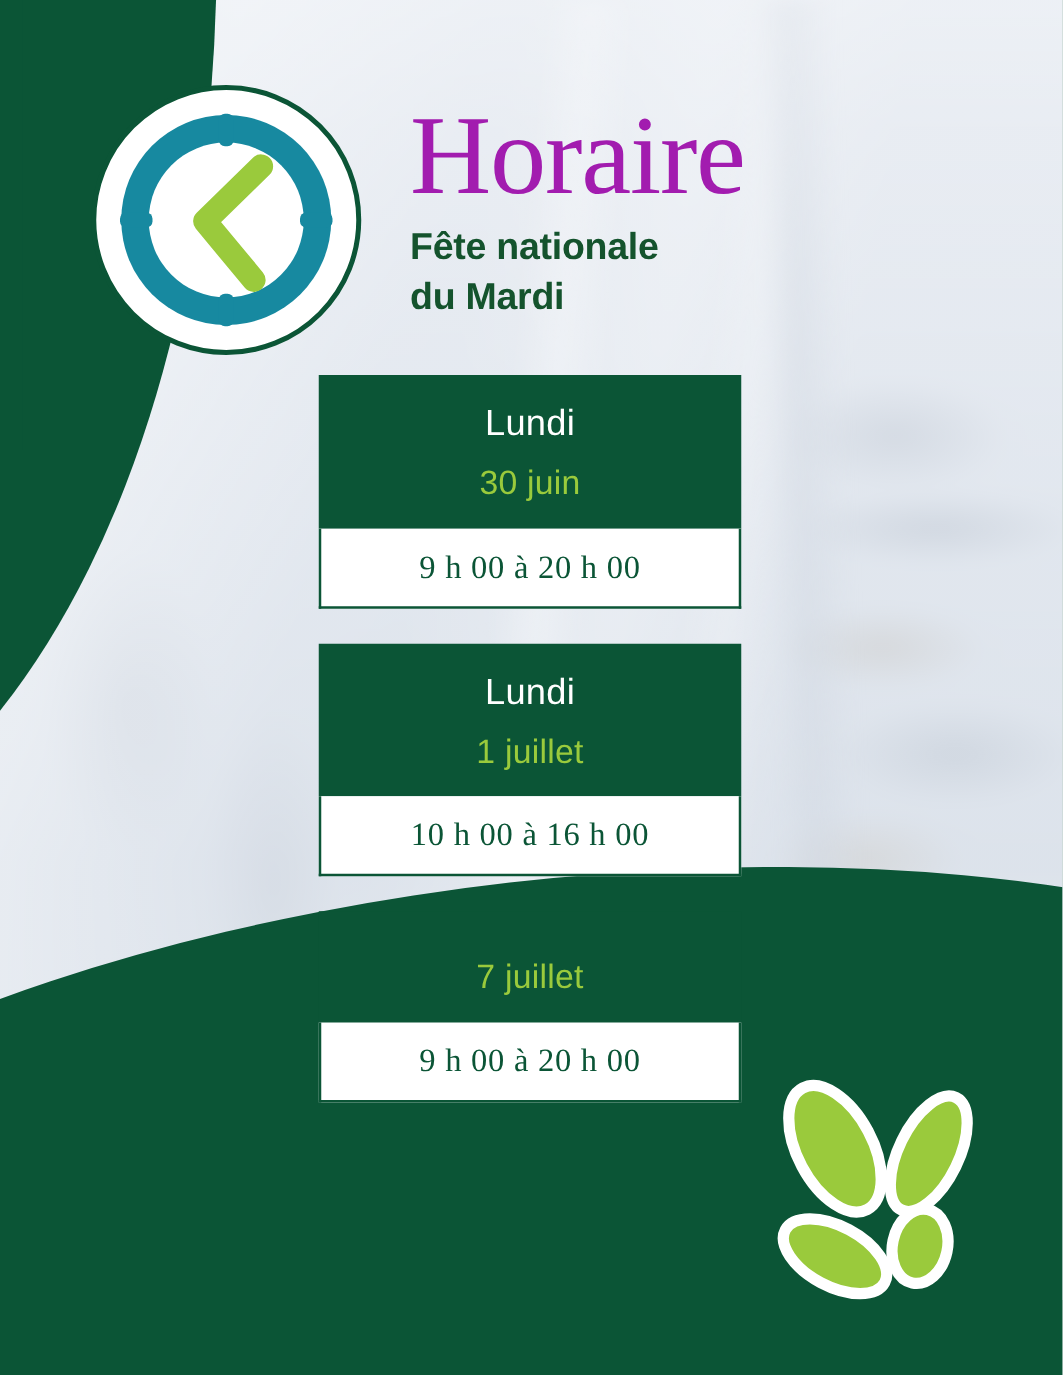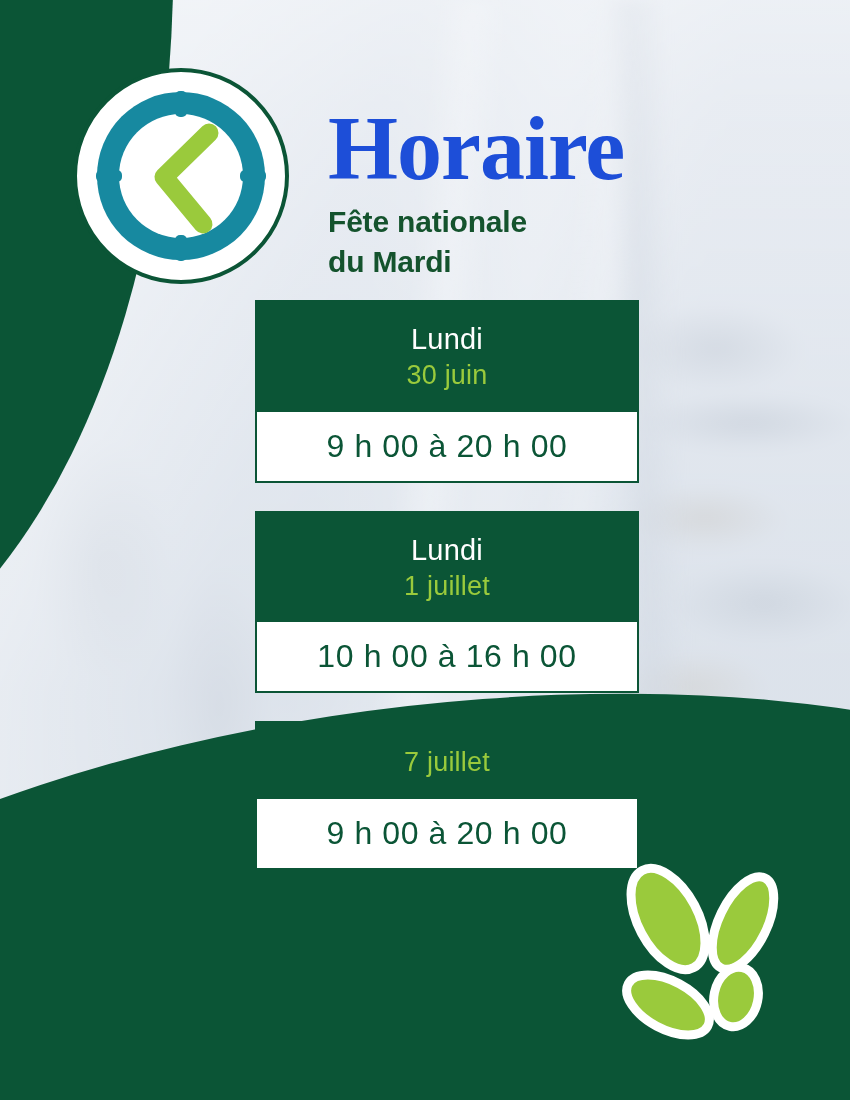--- a/index.html
+++ b/index.html
@@ -82,70 +82,69 @@
 
   
   .header { position:absolute; left:0; top:0; width:850px; height:290px; }
 
   .clock-wrap { position:absolute; left:72px; top:67px; width:218px; height:218px; }
   .clock-svg  { display:block; width:218px; height:218px; }
 
   .title-block { position:absolute; left:328px; top:82px; width:420px; }
   .poster-title {
     font-family:"Liberation Serif", serif;
-    font-weight:bold;
+    font-weight:normal;
     font-size:90px;
     line-height:0.96;
-    color:#1d4ed8;
+    color:#a21caf;
     letter-spacing:-1px;
-    margin-top:24px;
   }
   .poster-subtitle {
     margin-top:10px;
     font-family:"Liberation Sans", sans-serif;
     font-weight:bold;
     font-size:30px;
     line-height:1.32;
     color:#14532d;
     letter-spacing:-0.2px;
   }
 
   
   .cards { position:absolute; left:255px; top:300px; width:338px; }
-  .card { width:384px; margin-bottom:28px; }
+  .card { width:338px; margin-bottom:28px; }
   .card:last-child { margin-bottom:0; }
 
   .card-head {
     background:#0B5536;
     padding:22px 10px 20px;
     text-align:center;
   }
   .card-day {
     font-family:"Liberation Sans", sans-serif;
     font-size:29px;
     color:#ffffff;
     line-height:1.18;
     letter-spacing:0.2px;
   }
   .card-date {
     font-family:"Liberation Sans", sans-serif;
     font-size:27px;
     color:#9ACA3C;
     line-height:1.2;
-    margin-top:3px;
+    margin-top:14px;
     letter-spacing:0.2px;
   }
   .card-hours {
     background:#ffffff;
     border:2px solid #0B5536;
     border-top:none;
     padding:16px 6px;
     text-align:center;
-    font-family:Liberation Sans, sans-serif;
-    font-size:32px;
+    font-family:Liberation Serif, serif;
+    font-size:26px;
     color:#0B5536;
     letter-spacing:0.6px;
   }
 
   
   .brand-logo { position:absolute; left:616px; top:857px; width:180px; height:200px; }
   .brand-logo svg { display:block; width:180px; height:200px; }
 </style>
 </head>
 <body>

